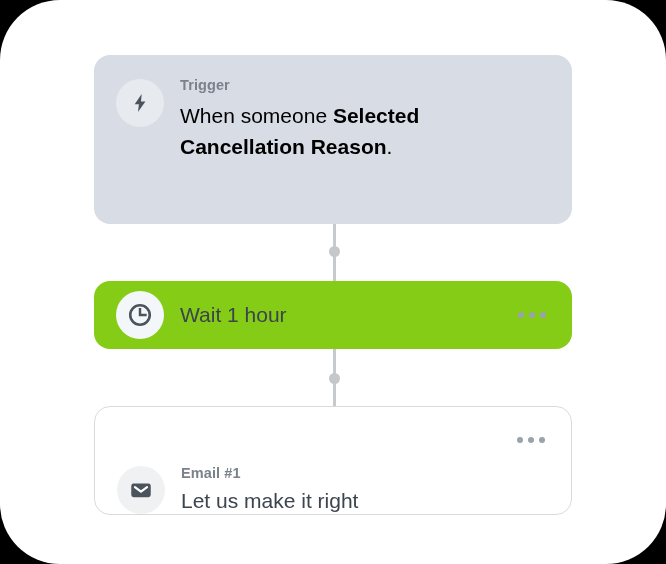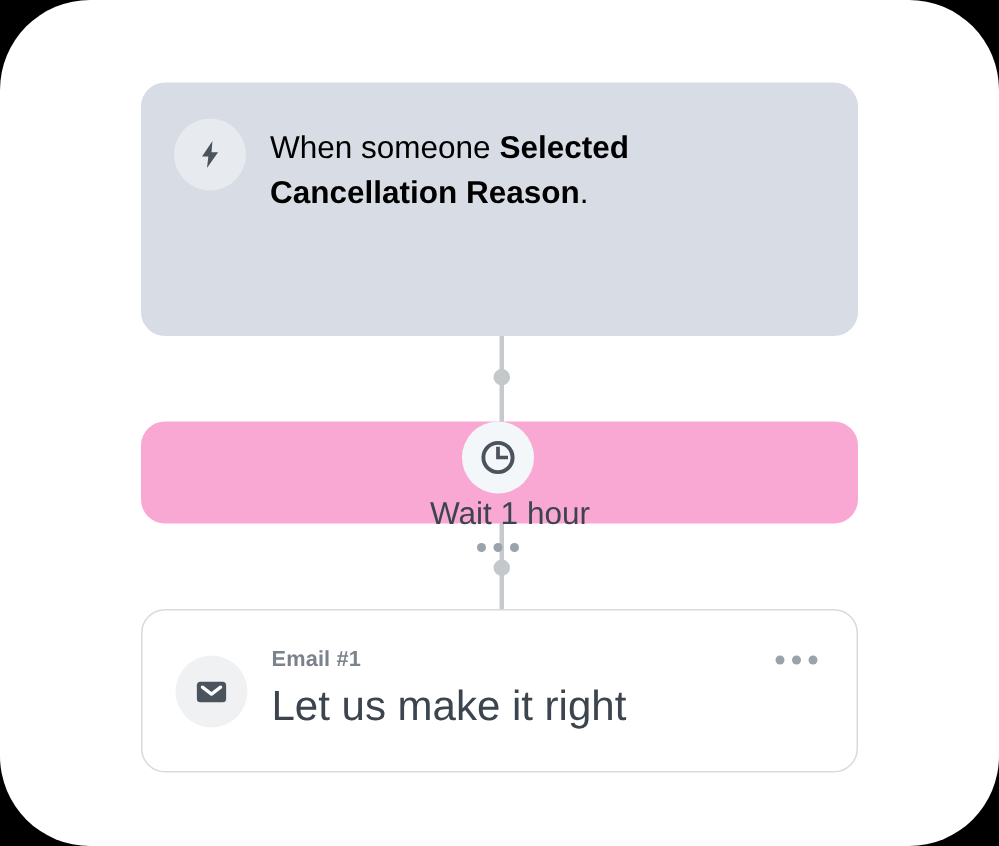--- a/index.html
+++ b/index.html
@@ -65,35 +65,34 @@
     background: #d8dce4;
     padding: 22px 26px 0 22px;
     display: flex;
     align-items: flex-start;
   }
 
   
   .card-wait {
     top: 281px;
     height: 68px;
-    background: #f9a8d4;
+    background: #84cc16;
     display: flex;
     align-items: center;
     padding: 0 24px 0 22px;
-    flex-direction: column;
   }
 
   
   .card-email {
     top: 406px;
     height: 109px;
     background: #ffffff;
     border: 1.5px solid #d7dbde;
     display: flex;
-    align-items: center;
+    align-items: flex-end;
     padding: 0 24px 0 22px;
   }
 
   
   .icon-badge {
     flex: 0 0 auto;
     width: 48px;
     height: 48px;
     border-radius: 50%;
     display: flex;
@@ -125,21 +124,21 @@
     font-size: 21px;
     font-weight: 400;
     color: #000000;
     line-height: 1.45;
     max-width: 300px;
   }
   .headline-lg b { font-weight: 700; }
 
   .headline-md {
     margin-top: 4px;
-    font-size: 28px;
+    font-size: 21px;
     font-weight: 400;
     color: #3c444e;
     line-height: 1.3;
   }
 
   .label-inline {
     font-size: 21px;
     font-weight: 400;
     color: #3c444e;
     line-height: 1.3;
@@ -171,20 +170,21 @@
 
 <div id="canvas">
 
   <div class="card card-trigger">
     <div class="icon-badge icon-badge-trigger">
       <svg width="22" height="22" viewBox="0 0 24 24" aria-hidden="true">
         <path d="M13.8 2.2 L6.2 13.4 h4.6 l-1.0 8.4 L17.9 10.3 h-4.8 z" fill="#4b535d"></path>
       </svg>
     </div>
     <div class="card-body">
+      <div class="eyebrow">Trigger</div>
       <div class="headline-lg"><span>When someone </span><b>Selected Cancellation Reason</b><span>.</span></div>
     </div>
   </div>
 
   <div class="connector connector-1"></div>
   <div class="connector-dot dot-1"></div>
 
   <div class="card card-wait">
     <div class="icon-badge icon-badge-wait">
       <svg width="26" height="26" viewBox="0 0 24 24" aria-hidden="true">

